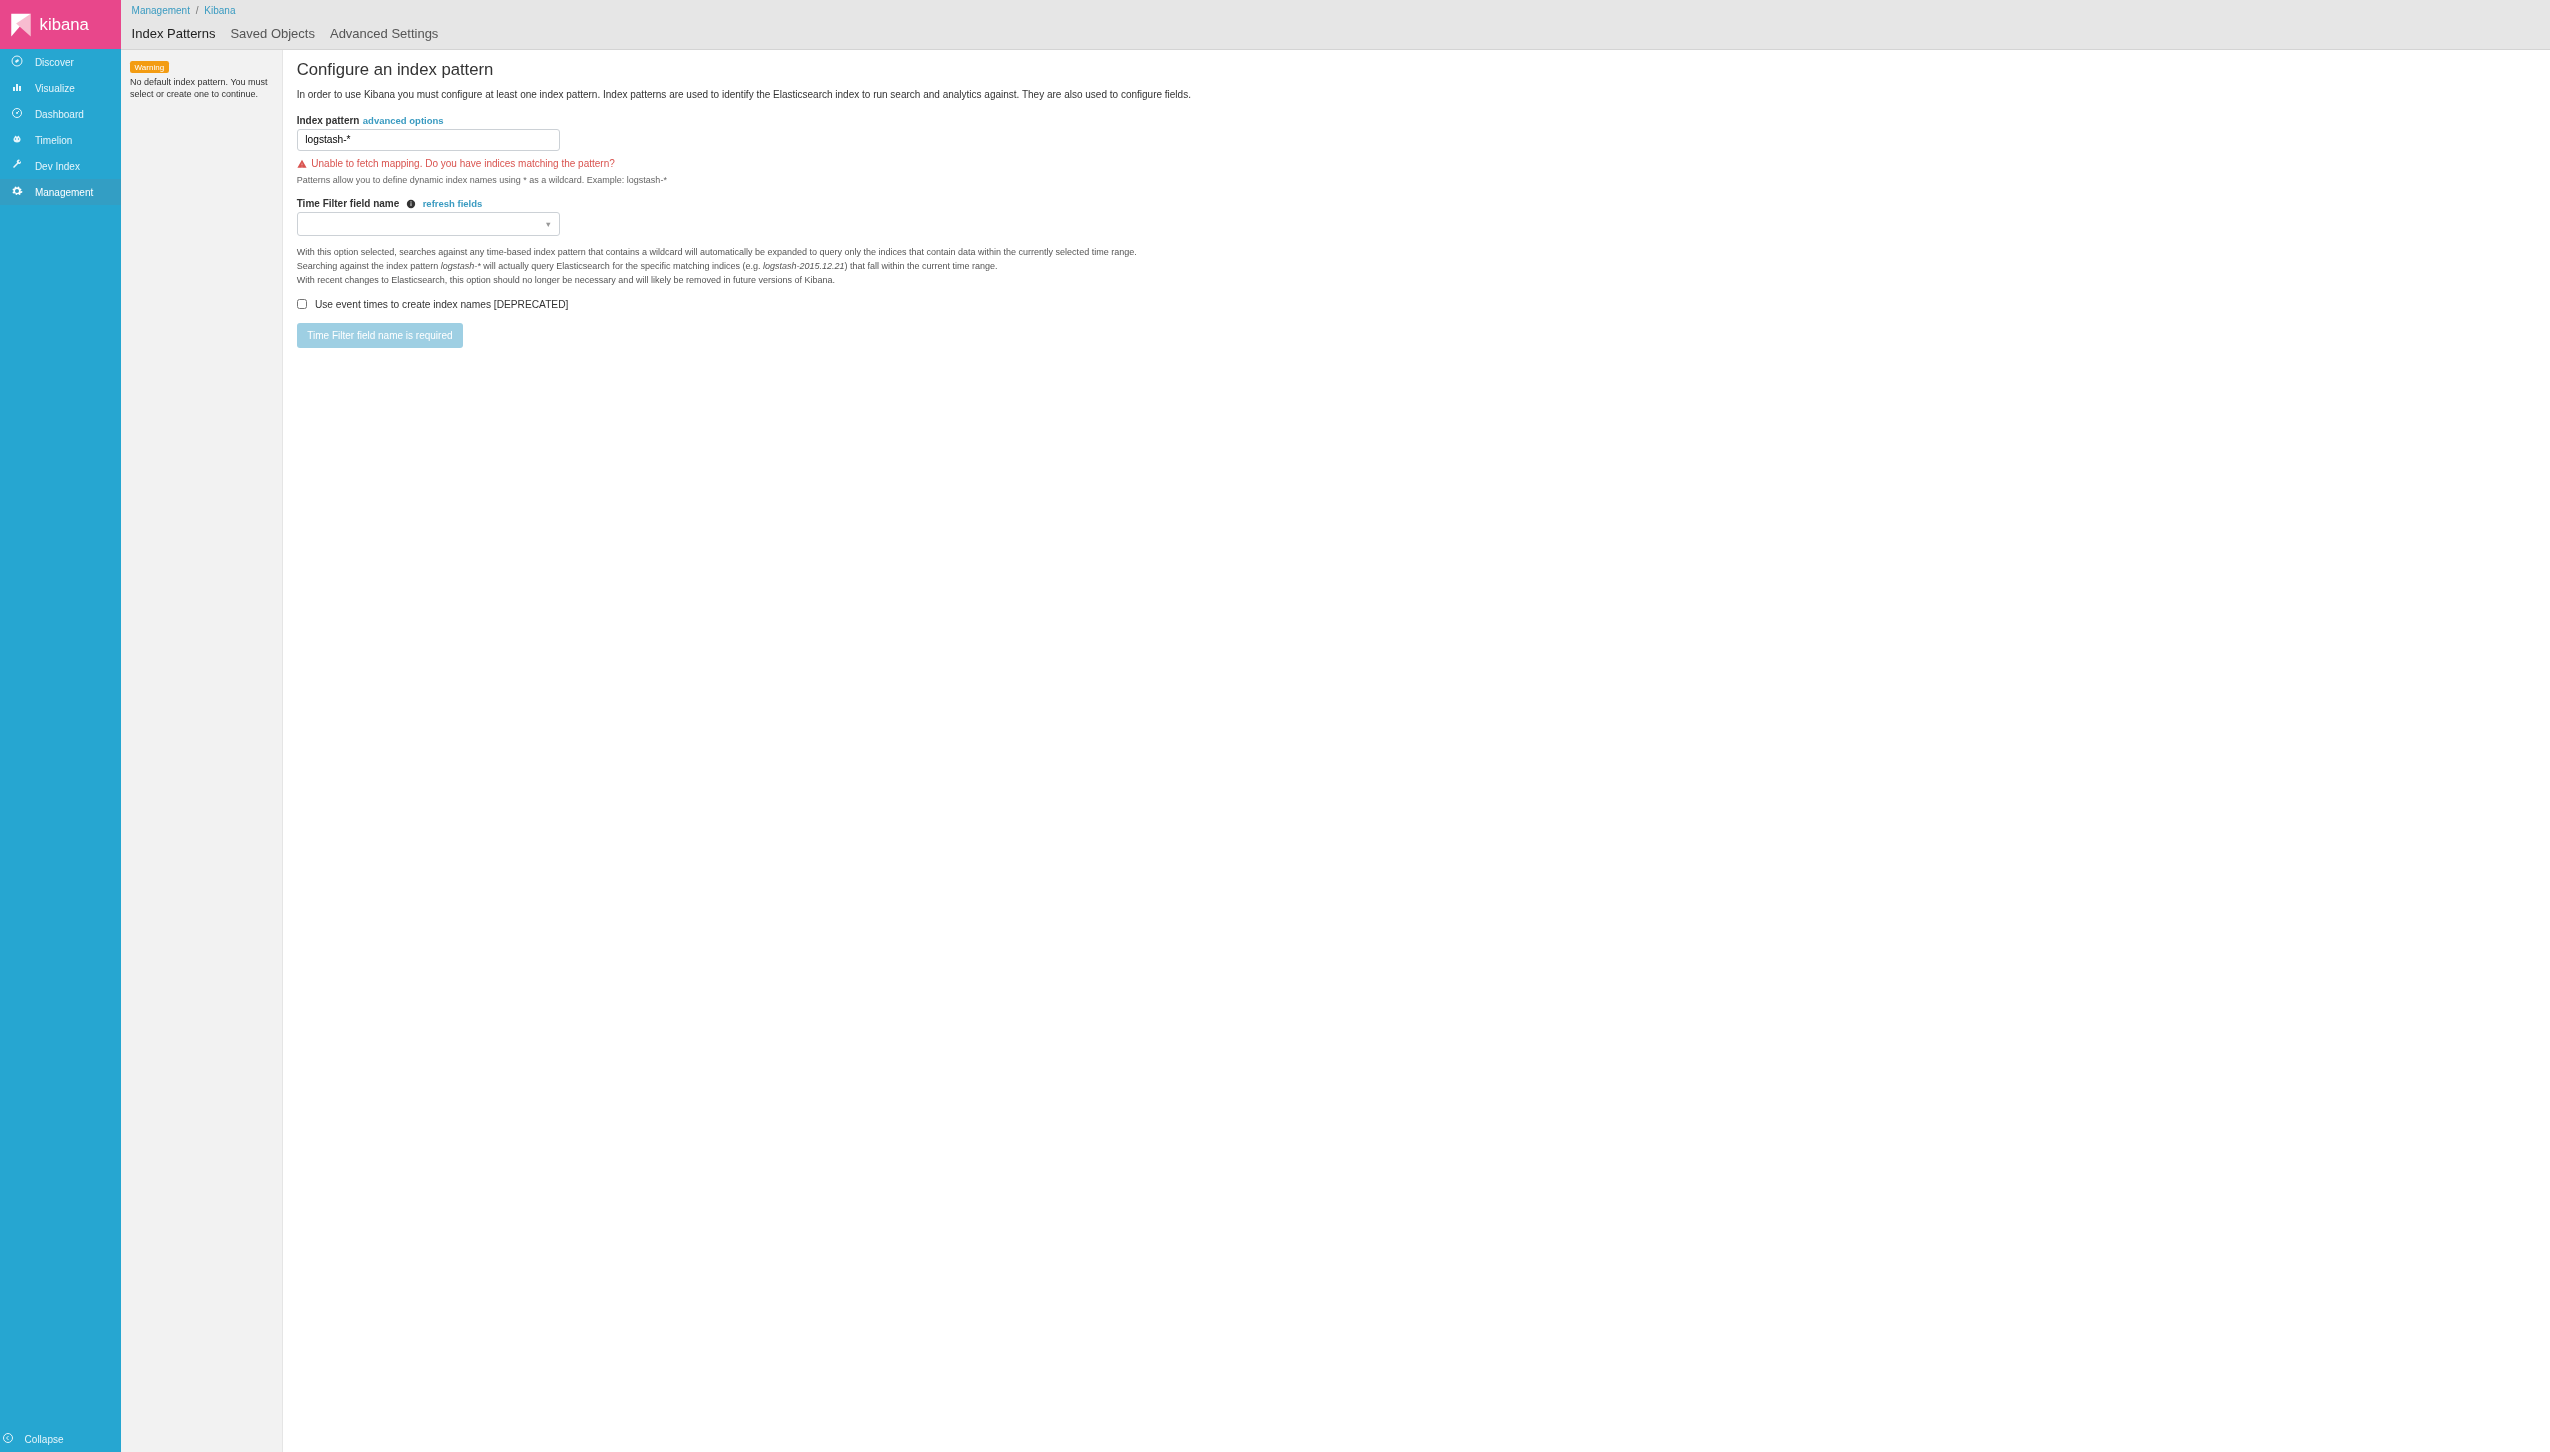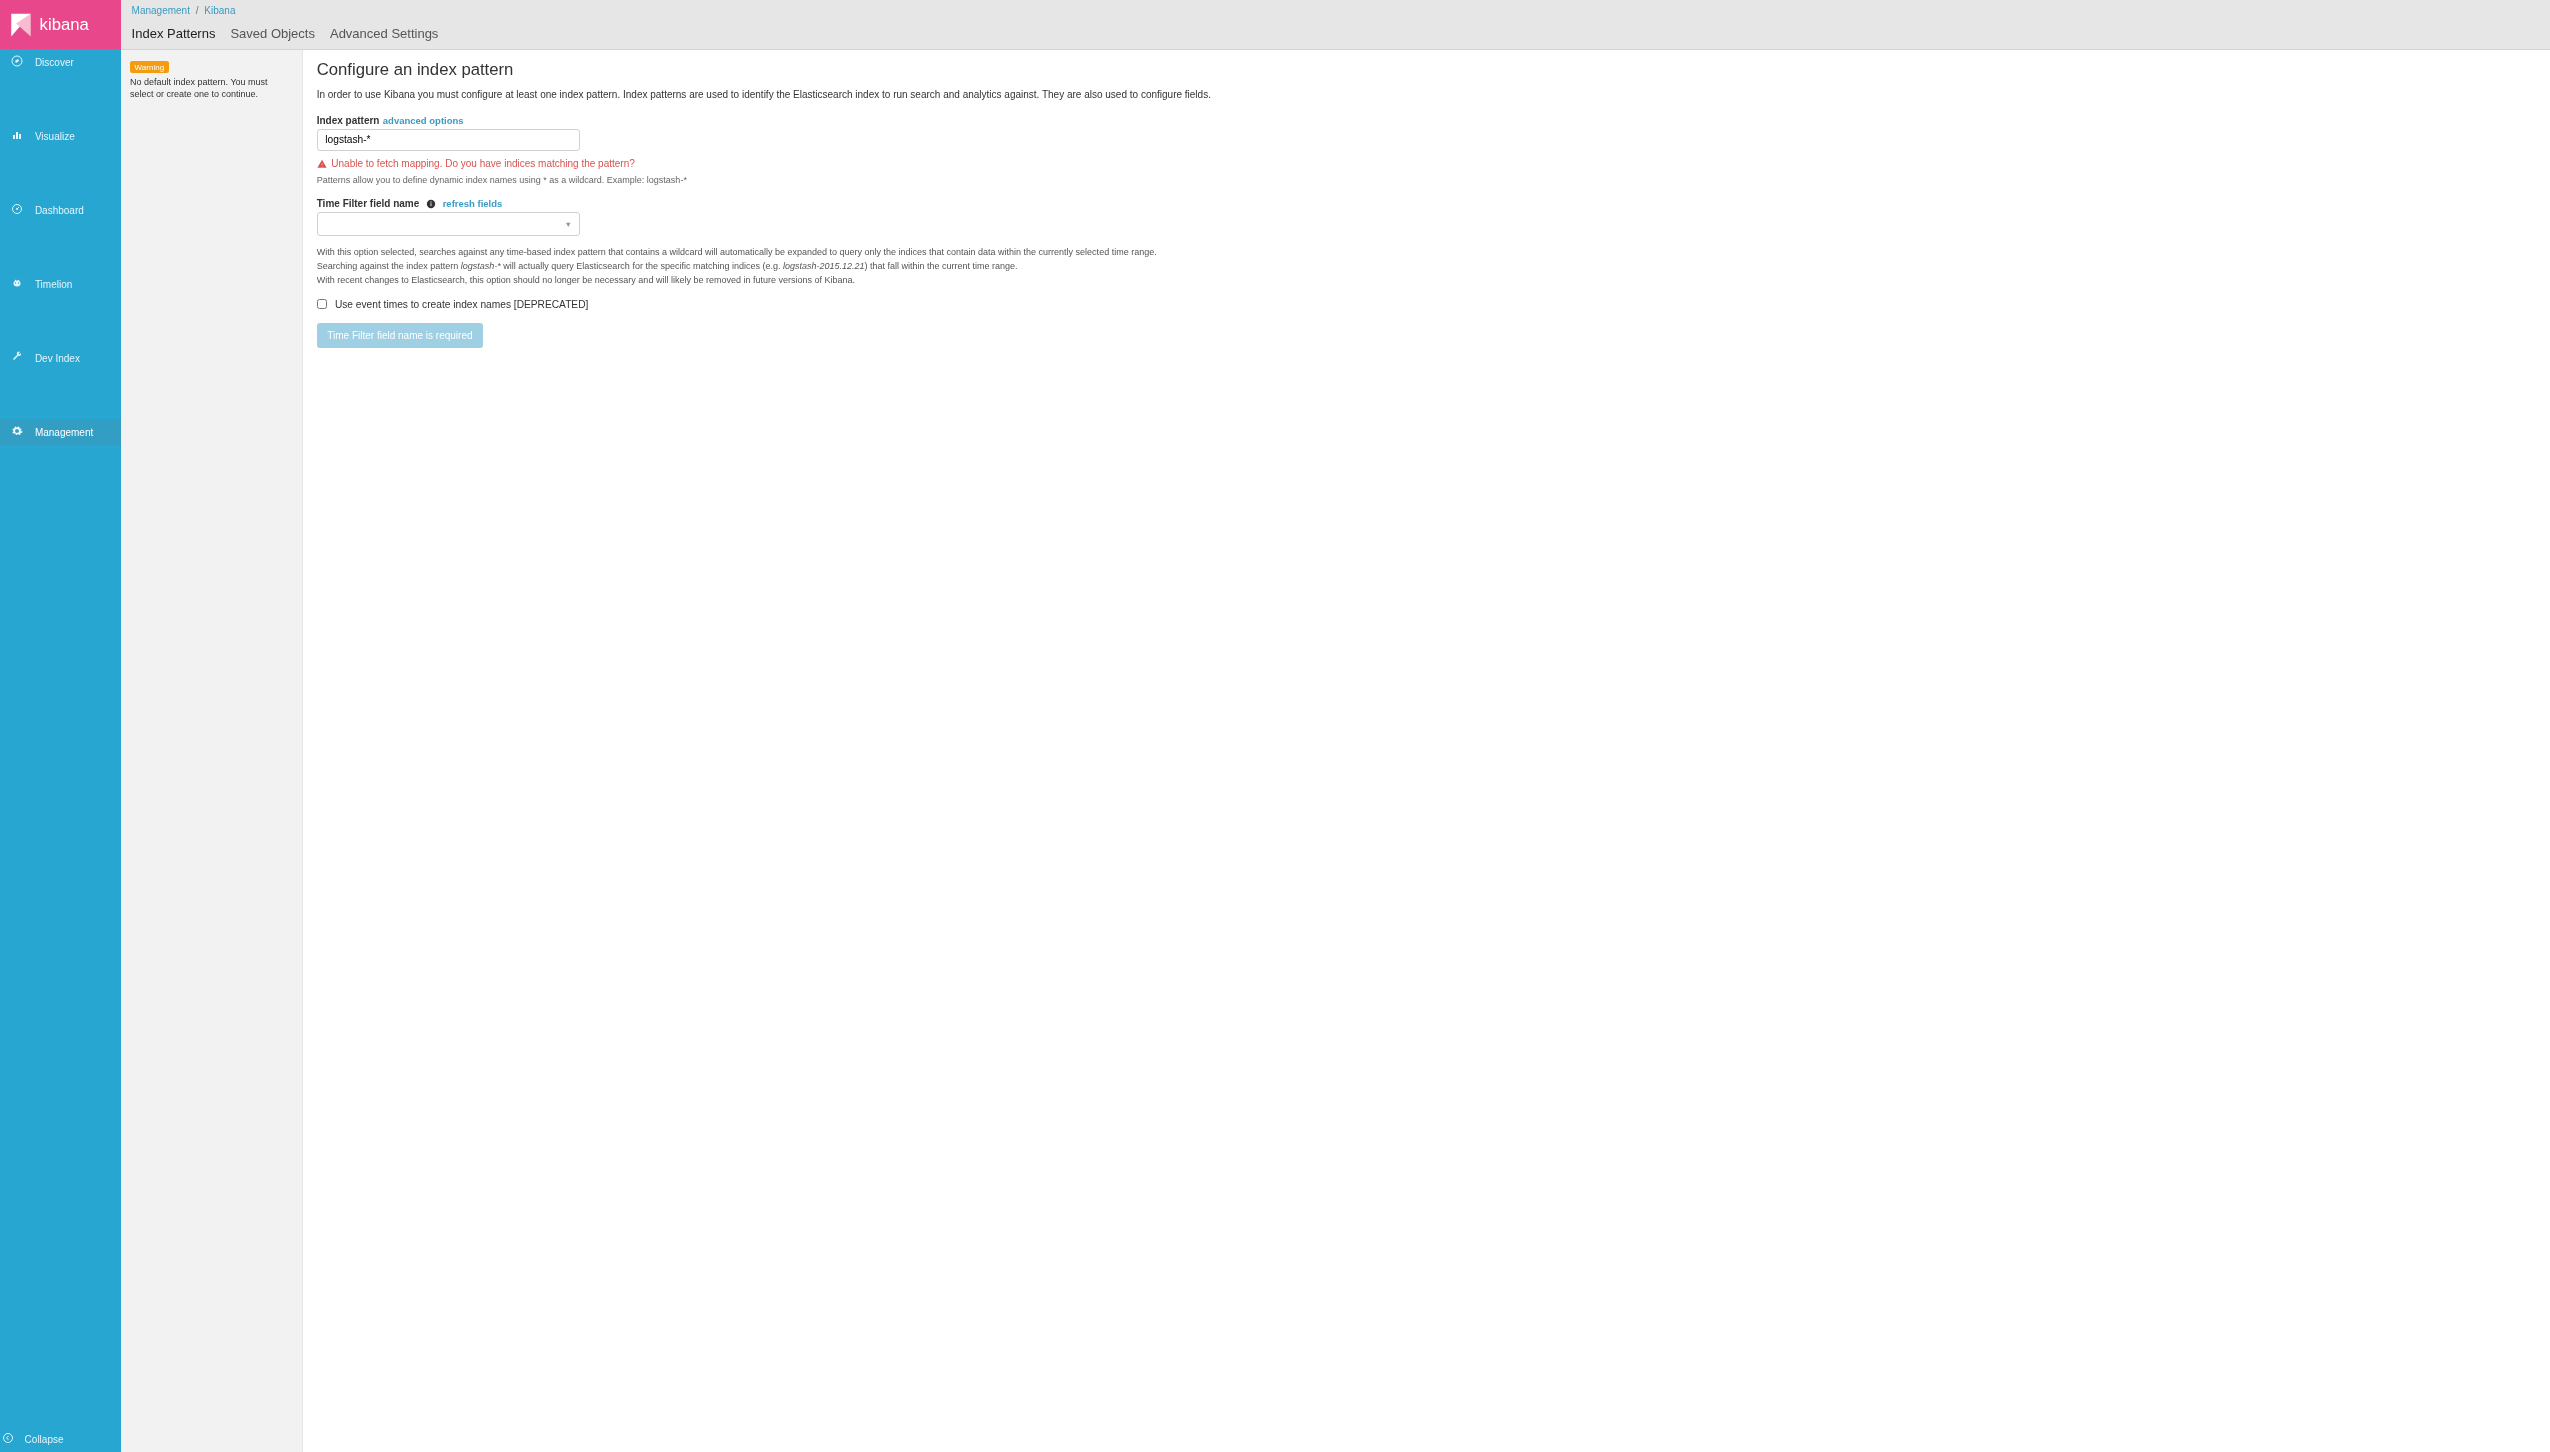--- a/index.html
+++ b/index.html
@@ -2,37 +2,37 @@
 <html style="font-size:12px"><head>
 <meta charset="utf-8">
 <style>
 * { margin: 0; padding: 0; box-sizing: border-box; font-family: -apple-system, BlinkMacSystemFont, "Segoe UI", Helvetica, Arial, sans-serif; }
 body { display: flex; height: 100vh; overflow: hidden; background: #f5f5f5; }
 
 
 .nav-sidebar { width: 121px; background: #26a6d1; color: #fff; display: flex; flex-direction: column; flex-shrink: 0; }
 .nav-logo { background: #e8478b; height: 49px; display: flex; align-items: center; padding: 0 7.6px; gap: 6px; font-size: 16.7px; font-weight: 500; }
 .nav-logo svg { width: 26px; height: 26px; }
-.nav-items { flex: 1; display: flex; flex-direction: column; gap: 48px; }
+.nav-items { flex: 1; display: flex; flex-direction: column; }
 .nav-item { display: flex; align-items: center; gap: 10.6px; padding: 6px 10.6px; font-size: 10px; cursor: pointer; color: #e6f5fb; }
 .nav-item.active { background: #339ec4; color: #fff; }
 .nav-item .icon { width: 13.7px; text-align: center; font-size: 10.6px; }
 .nav-footer { padding: 6px 2px; display: flex; align-items: center; gap: 10.6px; font-size: 10px; cursor: pointer; color: #e6f5fb; }
 
 
 .main { flex: 1; display: flex; flex-direction: column; overflow: auto; background: #fff; }
 .topbar { background: #e6e6e6; border-bottom: 0.8px solid #d4d4d4; padding: 4.6px 10.6px 0 10.6px; }
 .breadcrumb { font-size: 10px; color: #3a9bc1; margin-bottom: 6px; }
 .breadcrumb .sep { color: #777; margin: 0 3px; }
 .tabs { display: flex; gap: 15px; }
 .tab { font-size: 13px; color: #555; padding: 4.6px 0 7.6px 0; cursor: pointer; }
 .tab.active { color: #222; }
 
 .content-row { display: flex; flex: 1; }
-.side-note { width: 182px; background: #f2f2f2; padding: 9px; border-right: 0.8px solid #e5e5e5; }
+.side-note { width: 162px; background: #f2f2f2; padding: 9px; border-right: 0.8px solid #e5e5e5; }
 .side-note .warn-badge { display: inline-block; background: #f39c12; color: #fff; font-size: 8px; padding: 1.5px 4.6px; border-radius: 2.3px; margin-bottom: 3px; font-weight: 500; }
 .side-note .warn-text { font-size: 9px; color: #333; line-height: 1.35; }
 
 .body { flex: 1; padding: 10.6px 13.7px; }
 .h1 { font-size: 16.7px; font-weight: 400; color: #333; margin-bottom: 7.6px; }
 .intro { font-size: 10px; color: #333; margin-bottom: 10.6px; line-height: 1.4; }
 .field-label { font-size: 10px; font-weight: 700; color: #333; margin-bottom: 3px; display: inline-block; }
 .link { color: #3a9bc1; font-size: 9.5px; font-weight: 700; cursor: pointer; }
 .text-input { display: block; width: 263px; padding: 4.6px 7.6px; font-size: 10.2px; border: 0.8px solid #ccd1d6; border-radius: 3px; background: #fff; margin-bottom: 7.6px; }
 .err { color: #d9534f; font-size: 10px; margin-bottom: 6px; display: flex; align-items: center; gap: 4.6px; }

